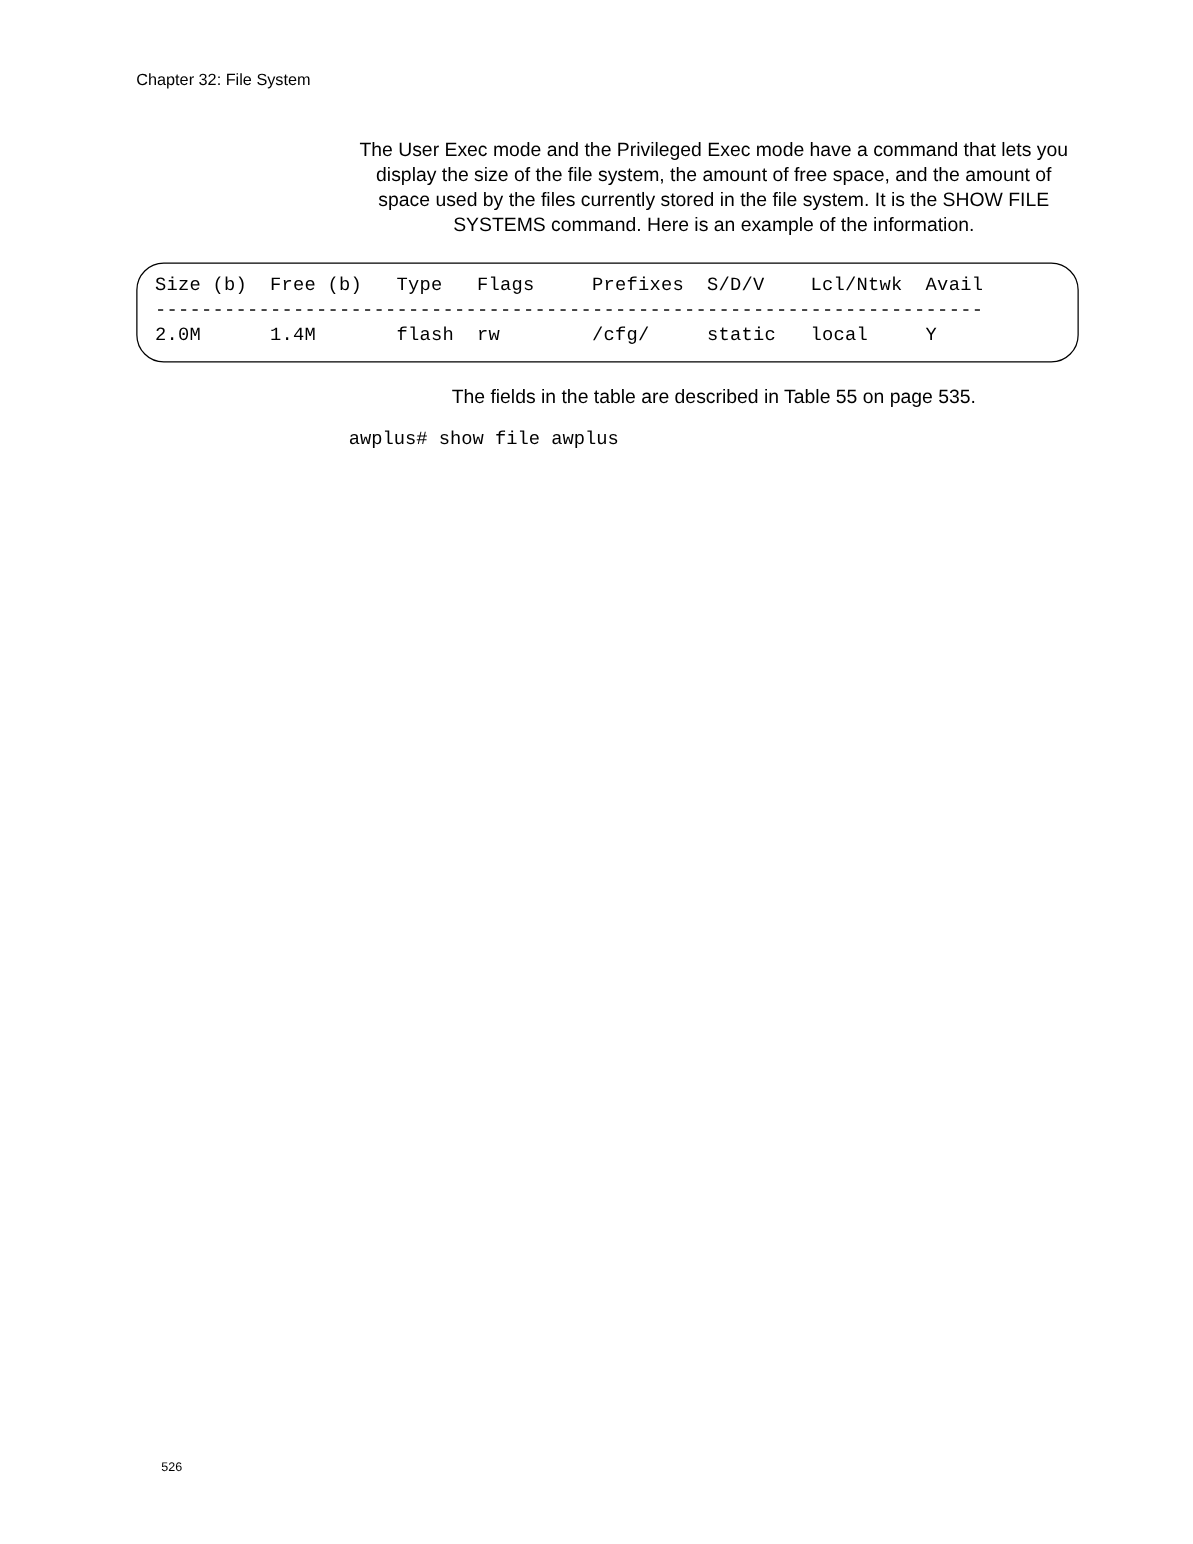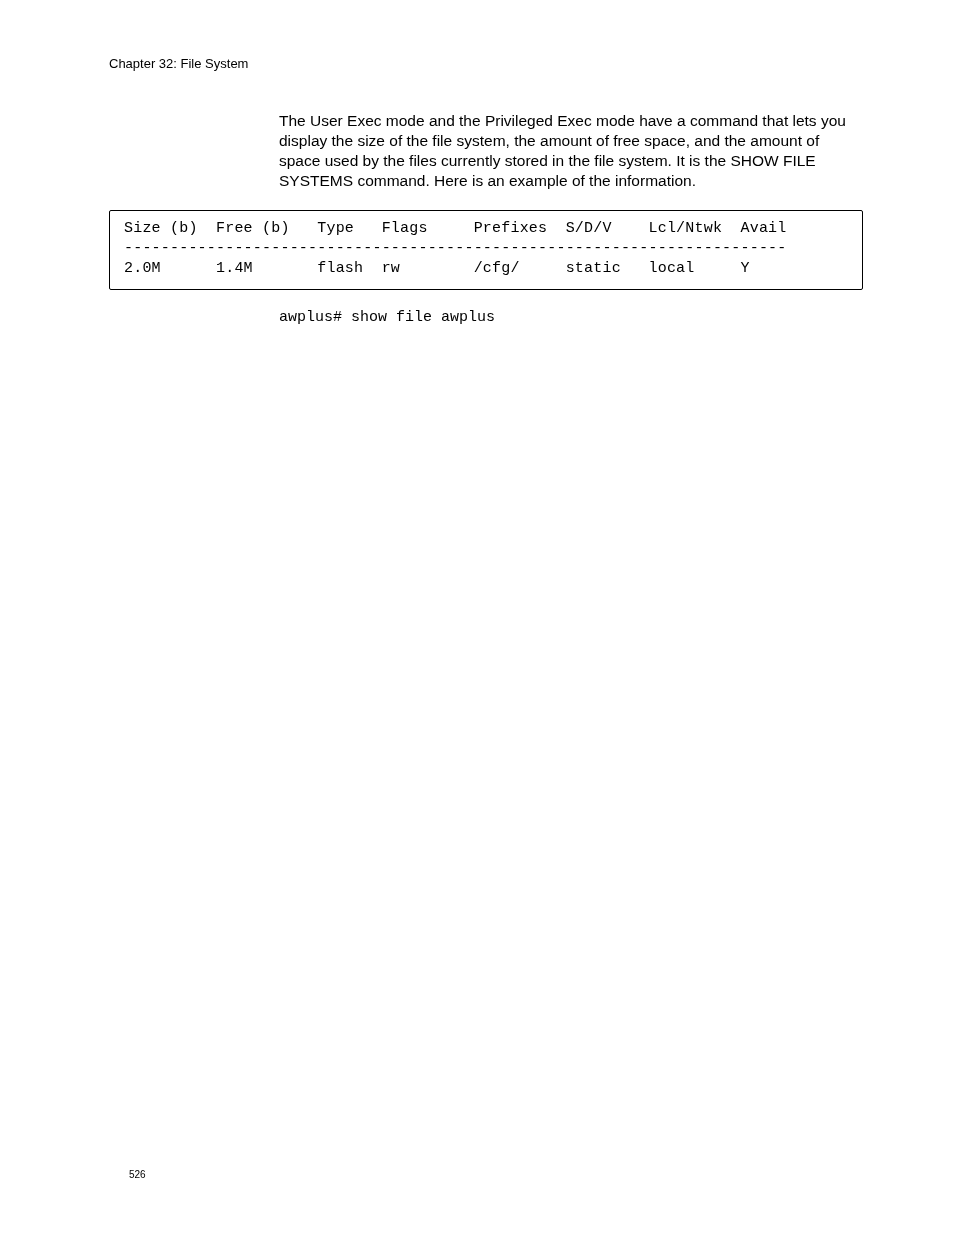--- a/index.html
+++ b/index.html
@@ -32,28 +32,29 @@
     border-bottom: 1px solid #000;
   }
   .body-col {
     margin-left: 170px;
     margin-top: 40px;
     font-size: 15.5px;
     line-height: 1.3;
   }
   .para {
     margin: 0 0 14px 0;
+    text-align: center;
   }
   .figure-wrap {
     margin: 18px 0 18px -170px;
     position: relative;
   }
   .cli-box {
     border: 1px solid #000;
-    border-radius: 2px;
+    border-radius: 22px;
     padding: 8px 14px 10px 14px;
     font-family: "Courier New", Courier, monospace;
     font-size: 15px;
     white-space: pre;
     line-height: 1.35;
     letter-spacing: 0.2px;
   }
   .figure-caption {
     text-align: center;
     font-size: 15.5px;
@@ -82,20 +83,21 @@
   <div class="body-col">
 
     <p class="para">The User Exec mode and the Privileged Exec mode have a command that lets you display the size of the file system, the amount of free space, and the amount of space used by the files currently stored in the file system. It is the SHOW FILE SYSTEMS command. Here is an example of the information.</p>
 
     <div class="figure-wrap">
       <div class="cli-box">Size (b)  Free (b)   Type   Flags     Prefixes  S/D/V    Lcl/Ntwk  Avail
 ------------------------------------------------------------------------
 2.0M      1.4M       flash  rw        /cfg/     static   local     Y</div>
     </div>
 
+    <p class="para">The fields in the table are described in Table 55 on page 535.</p>
 
 
     <div class="code-line">awplus# show file awplus</div>
 
   </div>
 
   <div class="page-num">526</div>
 
 </div>
 

